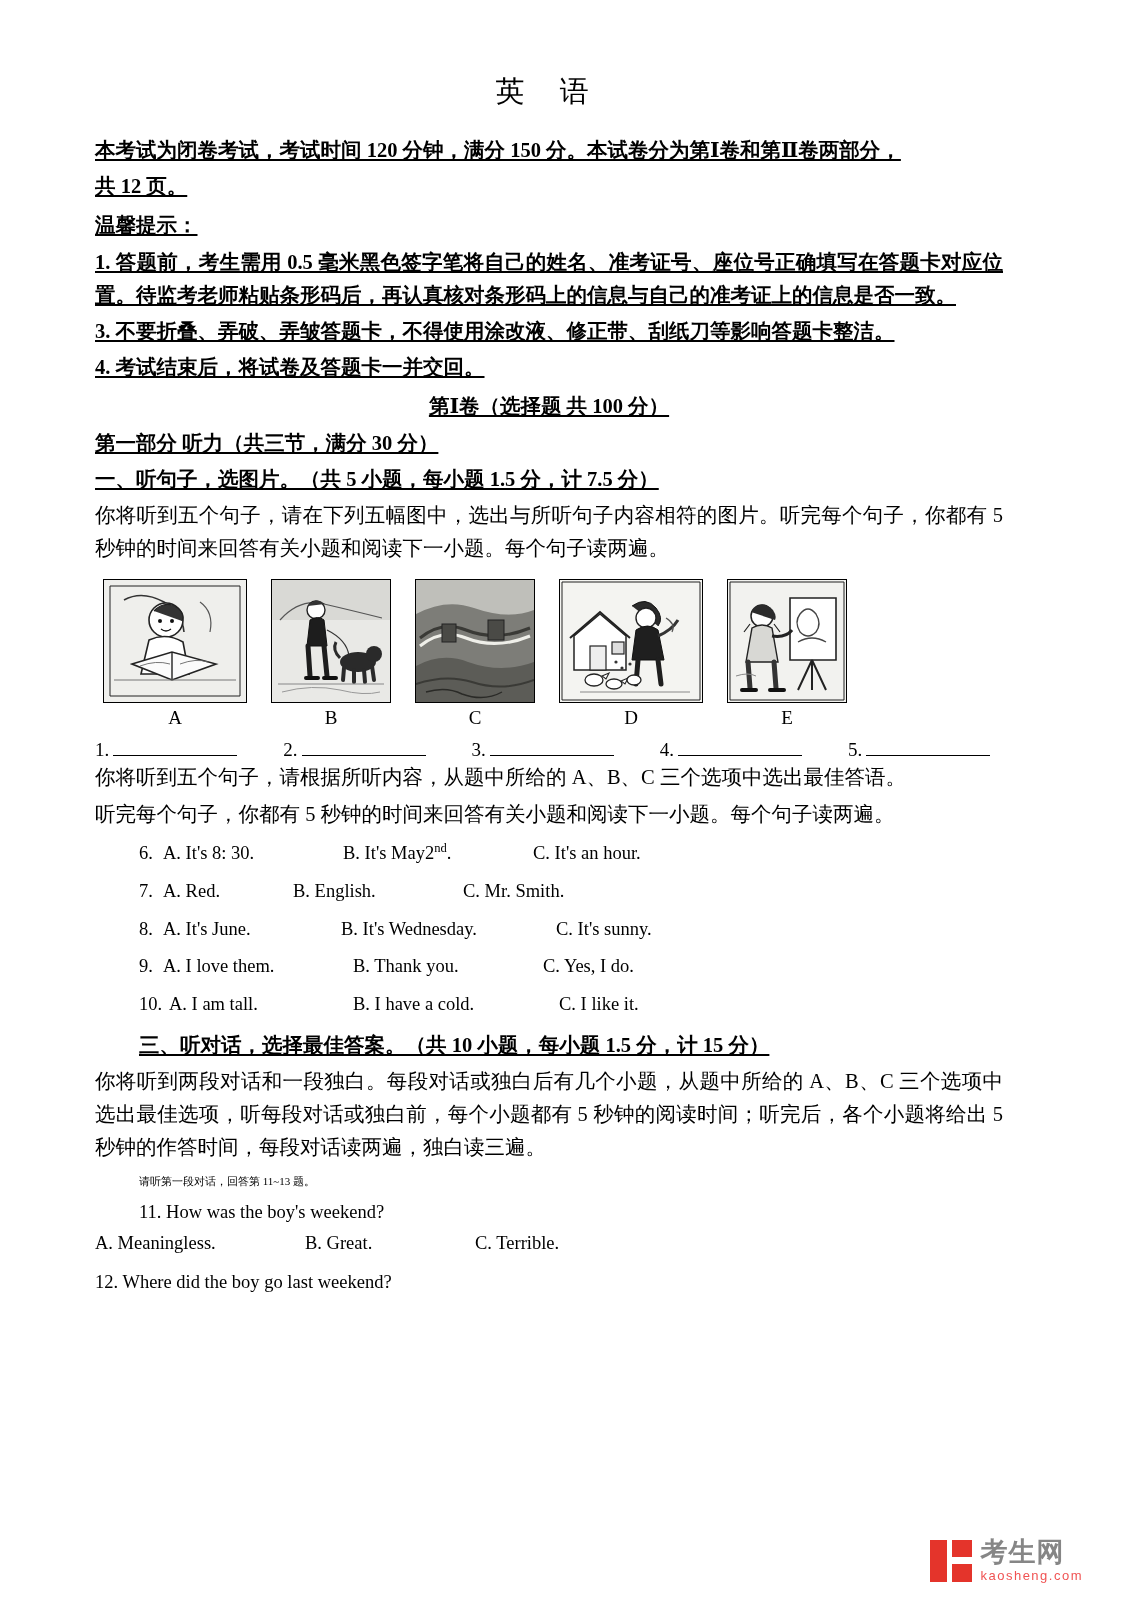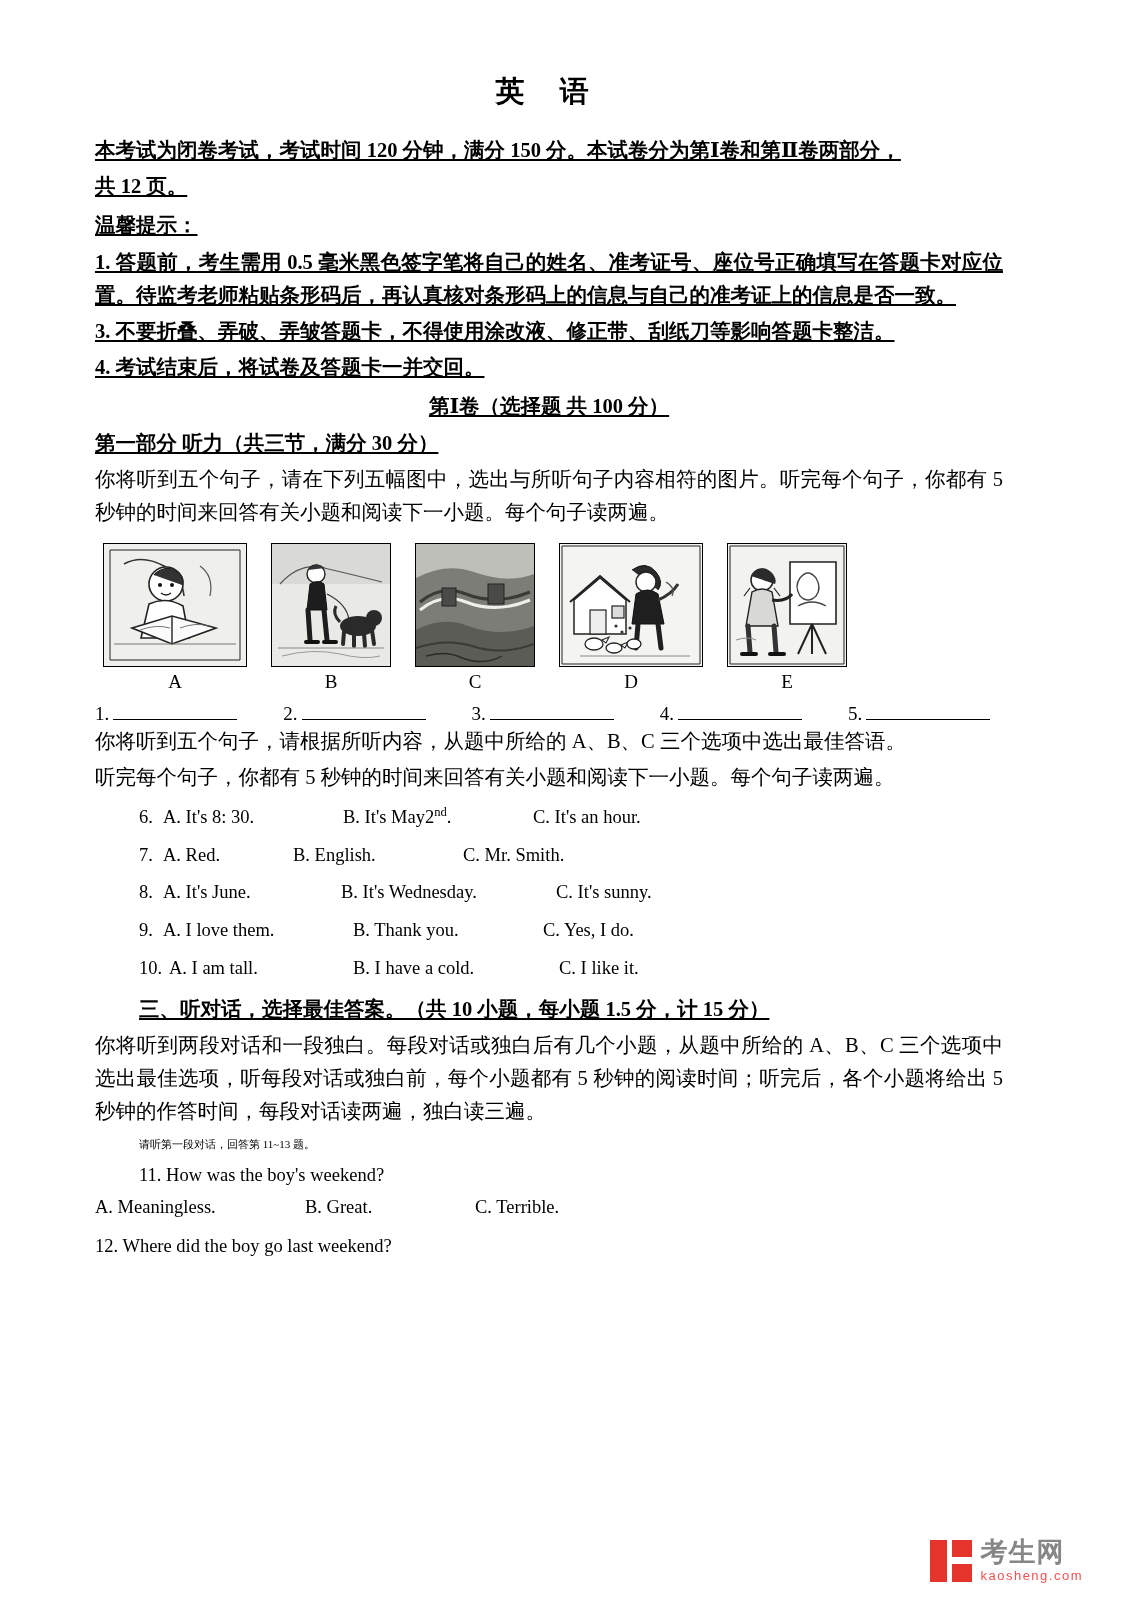--- a/index.html
+++ b/index.html
@@ -24,21 +24,21 @@
   }
   .content {
     position: absolute;
     left: 95px;
     top: 72px;
     width: 908px;
   }
   .title {
     text-align: center;
     font-size: 29px;
-    font-weight: bold;
+    font-weight: normal;
     letter-spacing: 14px;
     margin: 0 0 22px 0;
     font-family: "Liberation Serif", "DejaVu Serif", serif;
   }
   p {
     margin: 0 0 3px 0;
   }
   .cn {
     font-size: 20.5px;
     line-height: 1.62;
@@ -174,20 +174,21 @@
     <p class="cn bold mt6">温馨提示：</p>
 
     <p class="cn bold">1. 答题前，考生需用 0.5 毫米黑色签字笔将自己的姓名、准考证号、座位号正确填写在答题卡对应位置。待监考老师粘贴条形码后，再认真核对条形码上的信息与自己的准考证上的信息是否一致。</p>
     <p class="cn bold">3. 不要折叠、弄破、弄皱答题卡，不得使用涂改液、修正带、刮纸刀等影响答题卡整洁。</p>
     <p class="cn bold">4. 考试结束后，将试卷及答题卡一并交回。</p>
 
     <p class="cn bold center mt6">第Ⅰ卷（选择题  共 100 分）</p>
 
     <p class="cn bold">第一部分  听力（共三节，满分 30 分）</p>
 
+    <p class="cn bold">一、听句子，选图片。（共 5 小题，每小题 1.5 分，计 7.5 分）</p>
     <p class="cn">你将听到五个句子，请在下列五幅图中，选出与所听句子内容相符的图片。听完每个句子，你都有 5 秒钟的时间来回答有关小题和阅读下一小题。每个句子读两遍。</p>
 
     <div class="pic-row">
 
       <div class="pic-cell">
         <div class="pic-box" style="width:142px;height:122px;">
           <svg class="pic-svg" width="142" height="122" viewBox="0 0 142 122">
             <rect x="0" y="0" width="142" height="122" fill="#efefec"></rect>
             <path d="M6 6 h130 v110 h-130 z" fill="none" stroke="#222" stroke-width="1"></path>
             <path d="M20 20 q18 -10 40 2 q18 10 20 30" fill="none" stroke="#333" stroke-width="1.6"></path>

